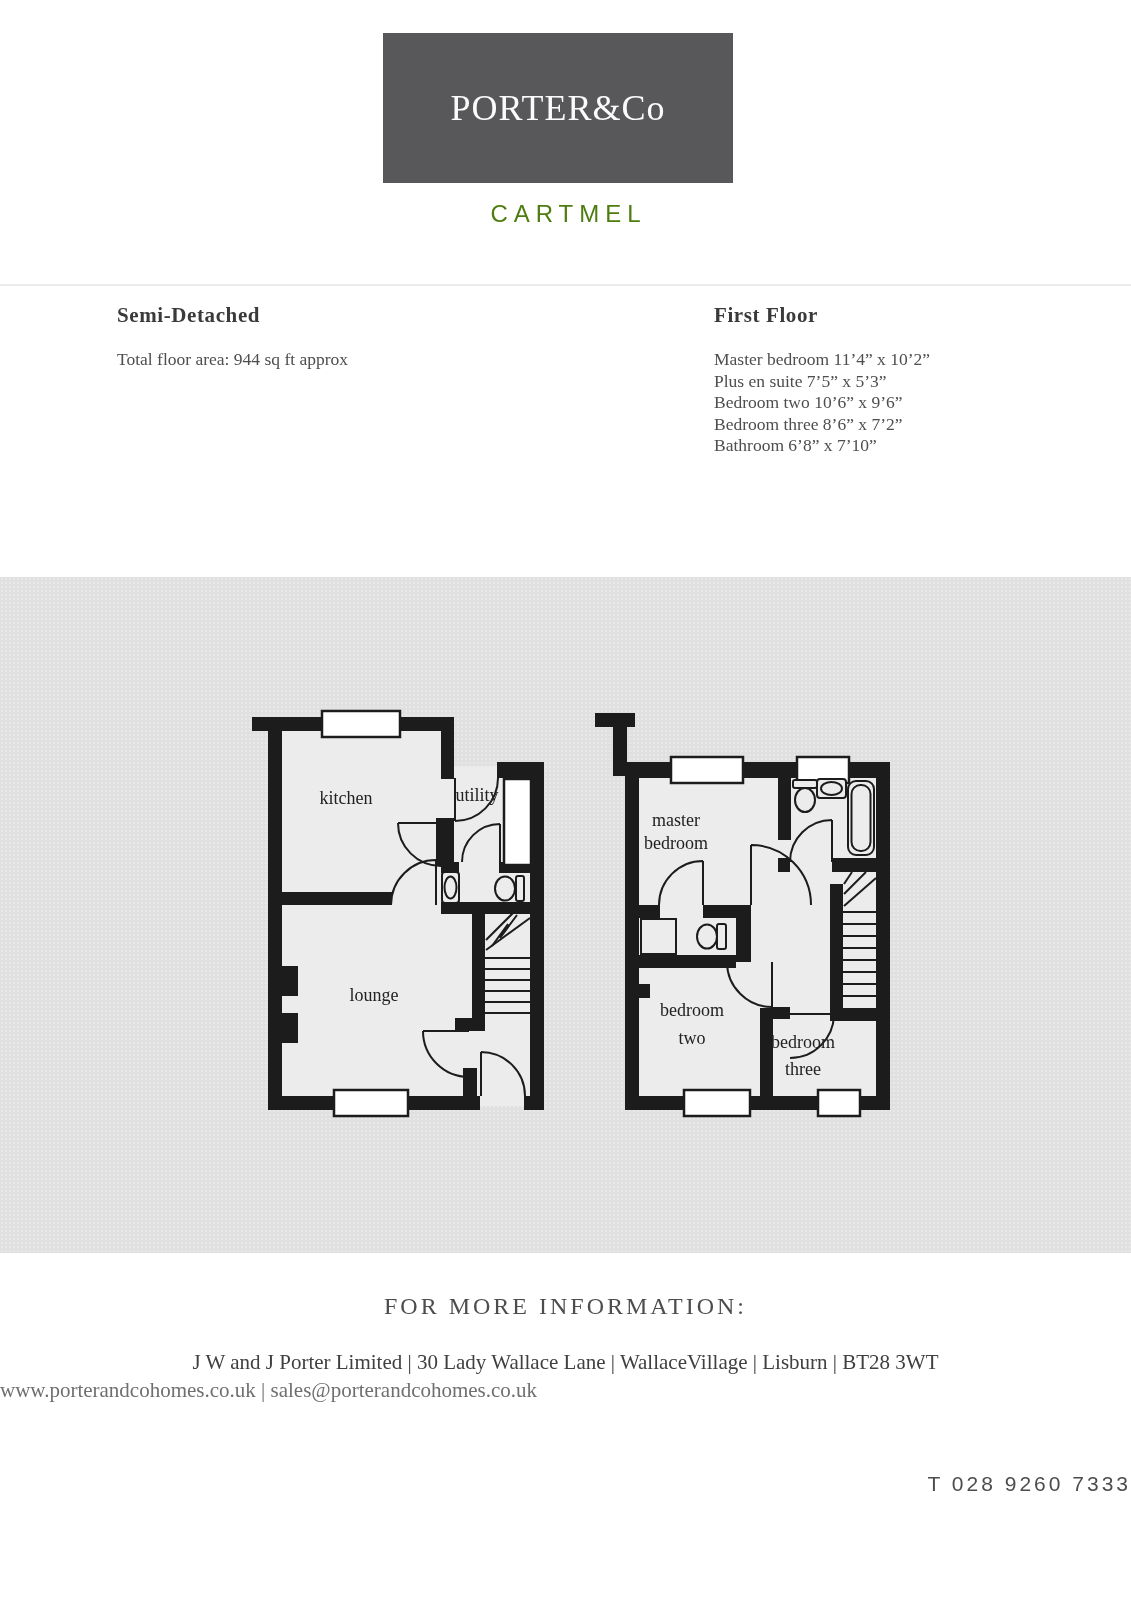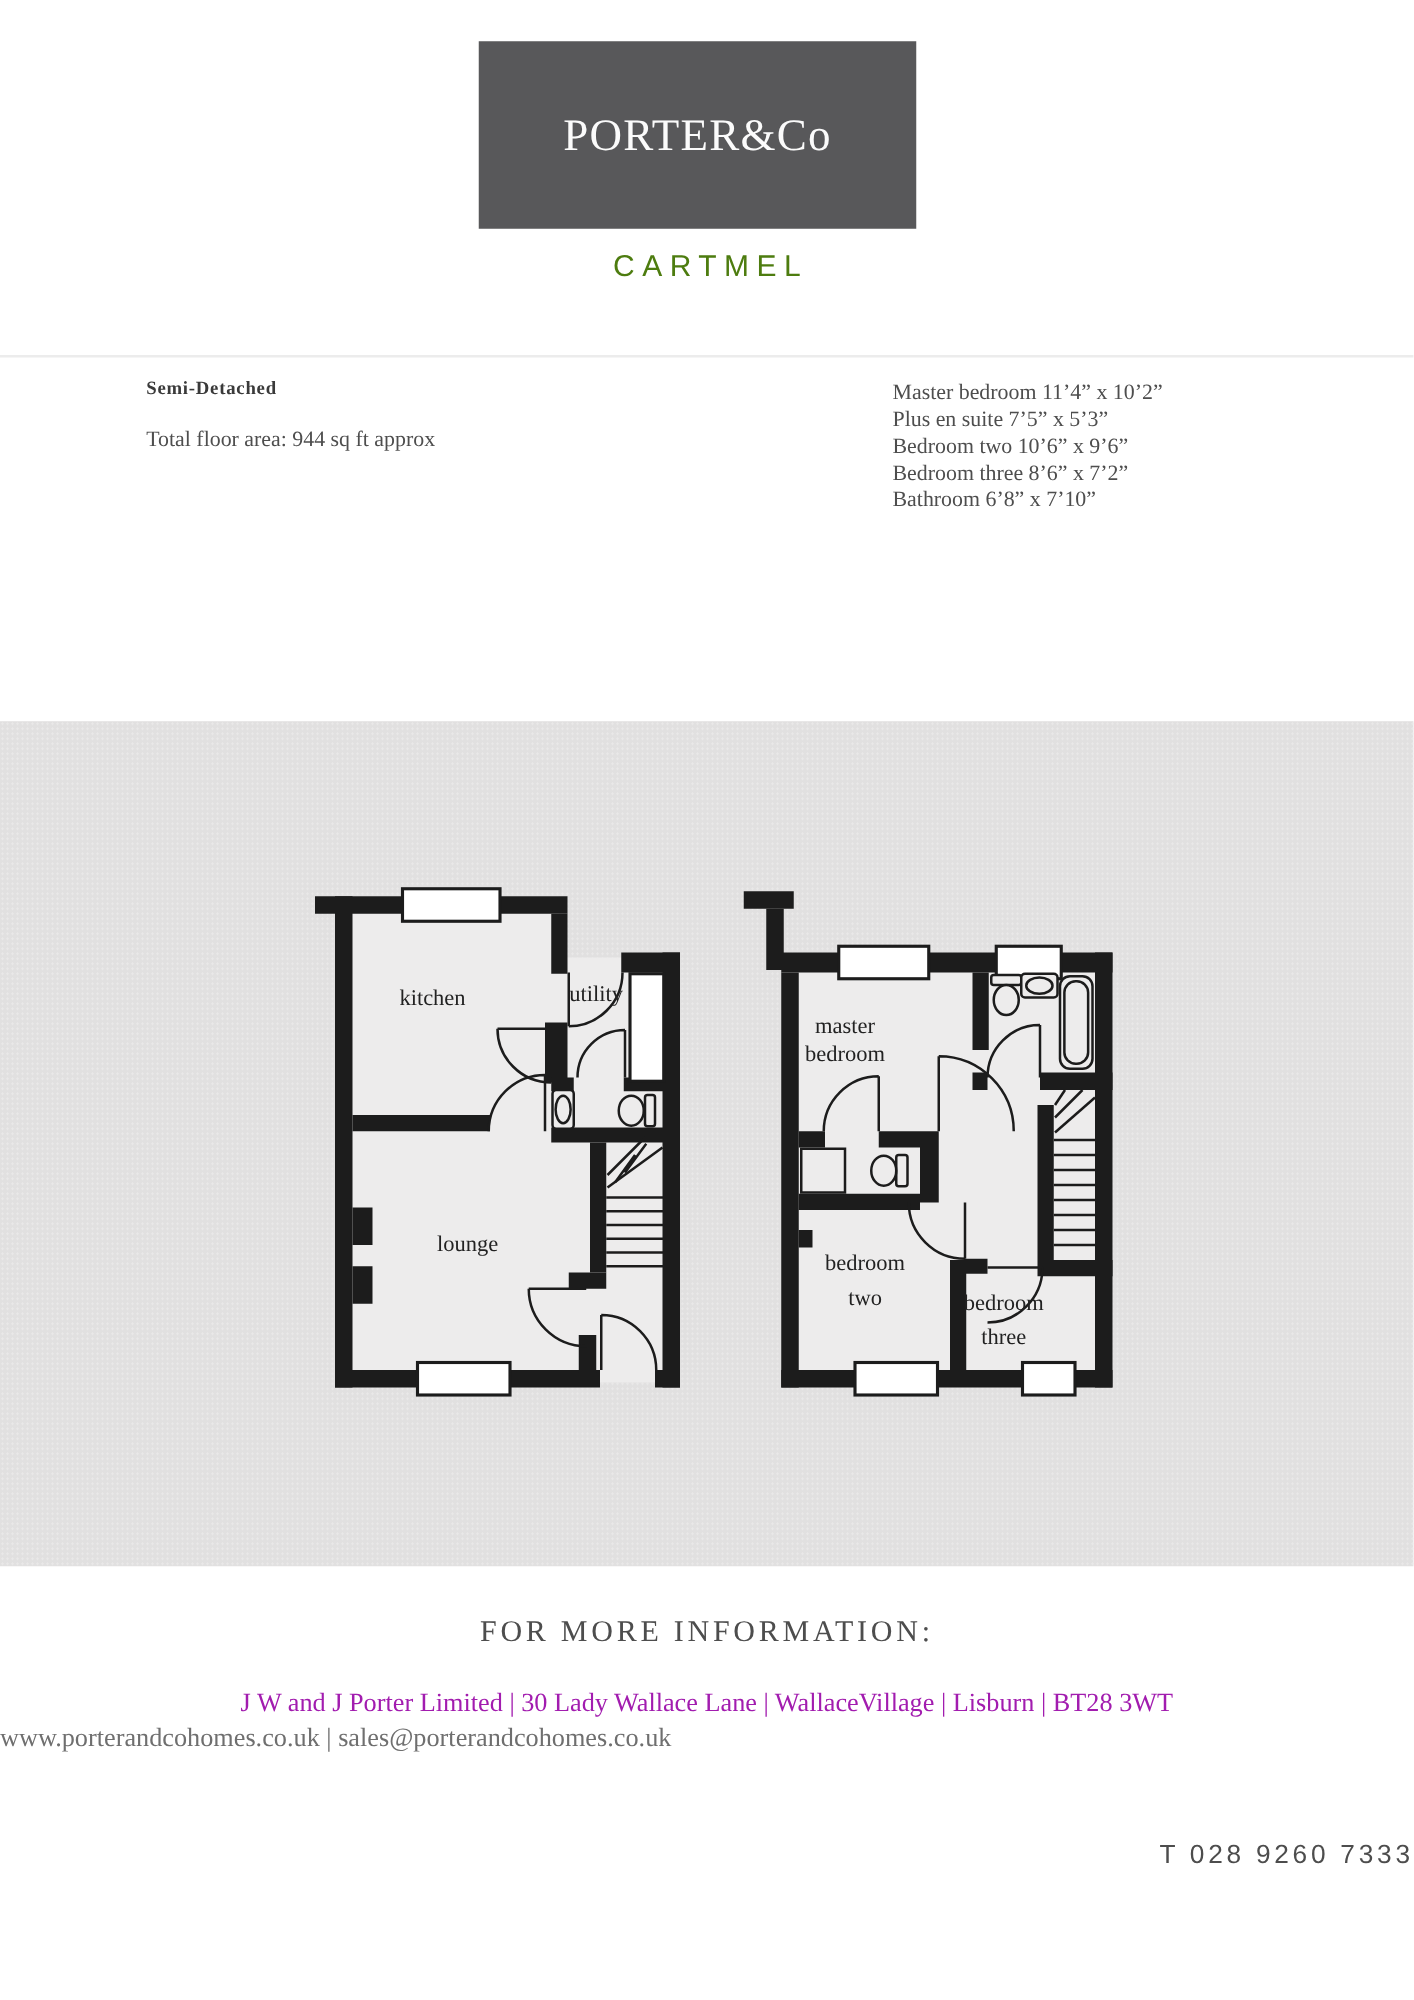--- a/index.html
+++ b/index.html
@@ -7,36 +7,36 @@
         font-family:"Liberation Serif","DejaVu Serif",serif;}
   .brand-box{position:absolute;left:383px;top:0;width:350px;height:150px;background:#58585a;
              display:flex;align-items:center;justify-content:center;margin-top:33px;}
   .brand-text{color:#fbfbfb;font-size:36px;letter-spacing:1px;}
   .page-title{position:absolute;top:200px;left:0;width:100%;text-align:center;
               font-family:"Liberation Sans","DejaVu Sans",sans-serif;
               font-size:24px;color:#4d7c0f;letter-spacing:6px;text-indent:6px;font-weight:400;}
   .divider{position:absolute;top:284px;left:0;width:100%;height:2px;background:#ececec;}
   .spec-col{position:absolute;top:303px;}
   .col1{left:117px;width:280px;} .col2{left:417px;width:280px;} .col3{left:714px;width:300px;}
-  .spec-heading{font-size:15px;font-weight:bold;color:#3a3a3a;letter-spacing:0.6px;margin:0 0 21px 0;}
+  .spec-heading{font-size:21px;font-weight:bold;color:#3a3a3a;letter-spacing:0.6px;margin:0 0 21px 0;}
   .spec-line{font-size:17.5px;color:#4e4e4e;line-height:21.5px;}
   .band{position:absolute;top:577px;left:0;width:1131px;height:676px;background:#e1e0e0;
         background-image:radial-gradient(#e9e8e8 1px, transparent 1px);background-size:4px 4px;}
   .plans{position:absolute;top:577px;left:0;width:1131px;height:676px;}
   .wall{fill:#1c1c1c;}
   .win{fill:#ffffff;stroke:#1c1c1c;stroke-width:2.5;}
   .ln{stroke:#1c1c1c;stroke-width:2;fill:none;}
   .fx{fill:#edecec;stroke:#1c1c1c;stroke-width:2;}
   .room{fill:#edecec;}
   .lbl{font-family:"Liberation Serif","DejaVu Serif",serif;font-size:18px;fill:#222222;text-anchor:middle;}
   .footer-heading{position:absolute;top:1293px;left:0;width:100%;text-align:center;
                   font-family:Liberation Serif, serif;
                   font-size:24px;color:#4d4d4d;letter-spacing:3px;}
   .footer-address{position:absolute;top:1350px;left:0;width:100%;text-align:center;
-                  font-size:21px;color:#a21caf;}
+                  font-size:21px;color:#404040;}
   .footer-contacts{position:absolute;top:1378px;left:0;width:100%;
                    font-size:21px;color:#6f6f6f;}
   .footer-phone{position:absolute;top:1472px;left:0;width:100%;text-align:right;
                 font-family:"Liberation Sans","DejaVu Sans",sans-serif;
                 font-size:21px;color:#4d4d4d;letter-spacing:3px;}
 </style>
 </head>
 <body>
 
 <div class="page">
@@ -49,20 +49,21 @@
 
   <div class="divider"></div>
 
   <div class="spec-col col1">
     <div class="spec-heading">Semi-Detached</div>
     <div class="spec-line">Total floor area: 944 sq ft approx</div>
   </div>
 
 
   <div class="spec-col col3">
+    <div class="spec-heading">First Floor</div>
     <div class="spec-line">Master bedroom 11’4” x 10’2”</div>
     <div class="spec-line">Plus en suite 7’5” x 5’3”</div>
     <div class="spec-line">Bedroom two 10’6” x 9’6”</div>
     <div class="spec-line">Bedroom three 8’6” x 7’2”</div>
     <div class="spec-line">Bathroom 6’8” x 7’10”</div>
   </div>
 
   <div class="band"></div>
 
   <svg class="plans" viewBox="0 577 1131 676" xmlns="http://www.w3.org/2000/svg">

